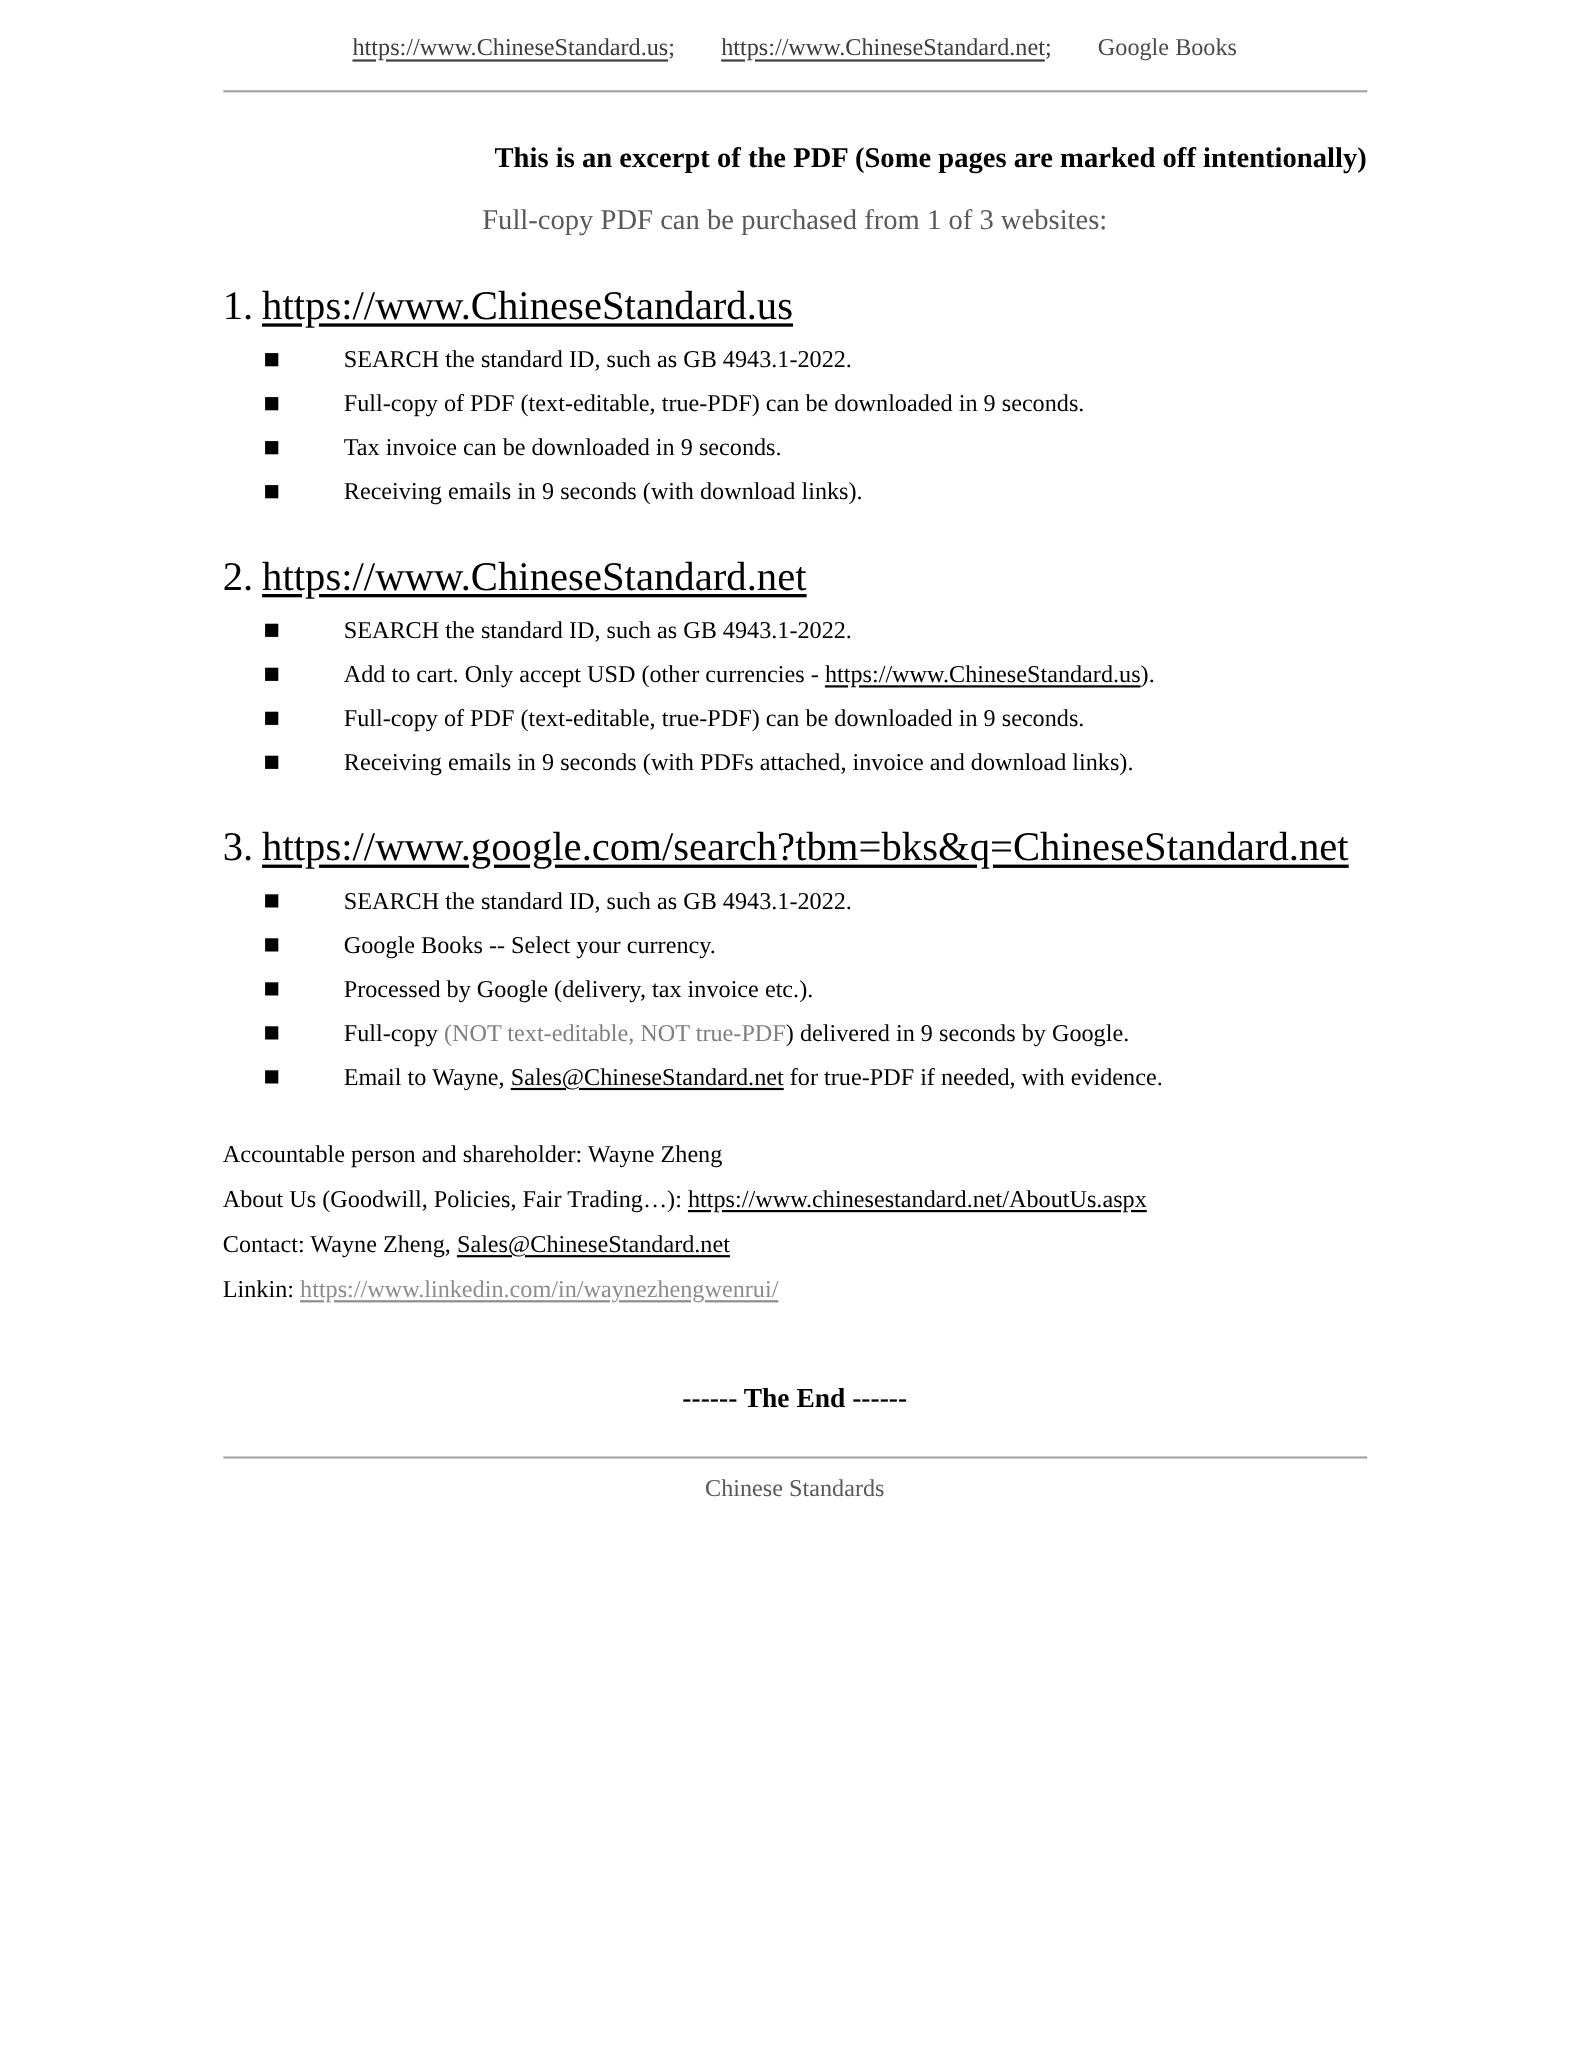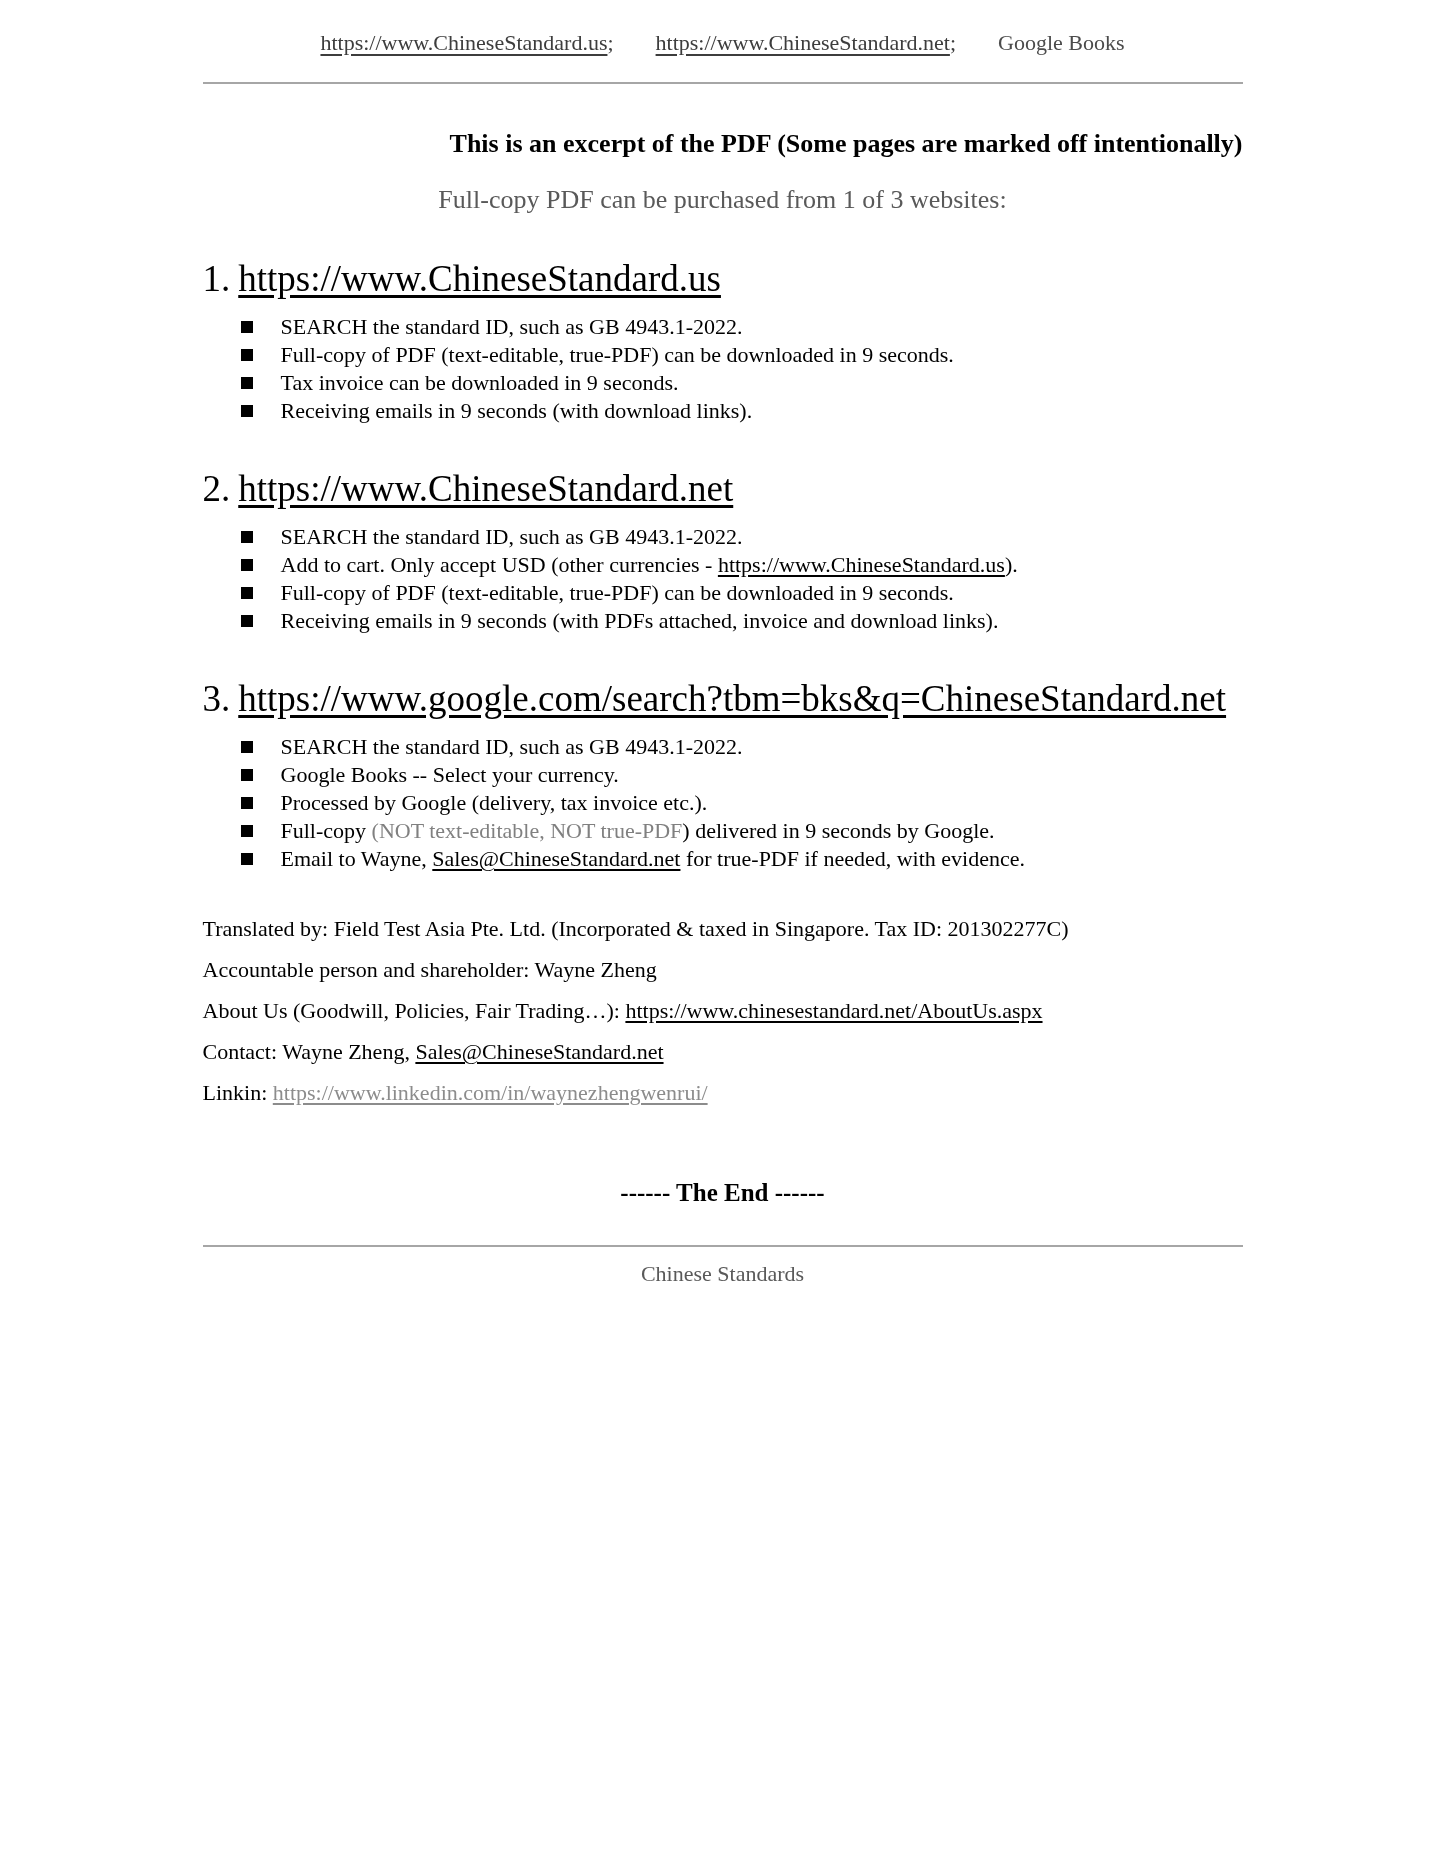--- a/index.html
+++ b/index.html
@@ -38,21 +38,21 @@
     font-size: 26px; color: #595959;
   }
 
   
   .sections { margin-top: 8px; }
   .sec { margin-top: 46px; }
   .sec-head { font-size: 37px; line-height: 36px; }
   .sec-num { margin-right: 8px; }
   .sec-url { text-decoration: underline; text-underline-offset: 4px; }
   .bullets { margin-top: 16px; }
-  .bullet { display: flex; align-items: flex-start; margin-top: 0; line-height: 28px; }
+  .bullet { display: flex; align-items: flex-start; margin-top: 12px; line-height: 28px; gap: 32px; }
   .sq {
     flex: 0 0 auto;
     width: 12px; height: 12px; background: #000;
     margin: 8px 28px 0 38px;
   }
   .bt { font-size: 22px; }
 
   
   .lnk { color: #000; text-decoration: underline; text-underline-offset: 3px; }
   .muted { color: #808080; }
@@ -156,21 +156,20 @@
           </div>
           <div class="bullet">
             <span class="sq"></span>
             <span class="bt"><span>Email to Wayne, </span><span class="lnk">Sales@ChineseStandard.net</span><span> for true-PDF if needed, with evidence.</span></span>
           </div>
         </div>
       </section>
     </div>
 
   <div class="contact">
-      <div class="cline"><span>Translated by: Field Test Asia Pte. Ltd. (Incorporated &amp; taxed in Singapore. Tax ID: 201302277C)</span></div>
       <div class="cline"><span>Accountable person and shareholder: Wayne Zheng</span></div>
       <div class="cline"><span>About Us (Goodwill, Policies, Fair Trading…): </span><span class="lnk">https://www.chinesestandard.net/AboutUs.aspx</span></div>
       <div class="cline"><span>Contact: Wayne Zheng, </span><span class="lnk">Sales@ChineseStandard.net</span></div>
       <div class="cline"><span>Linkin: </span><span class="muted-lnk">https://www.linkedin.com/in/waynezhengwenrui/</span></div>
     </div>
 
   <div class="end-marker">------ The End ------</div>
 
   <hr class="footer-rule">
   <div class="footer-text">Chinese Standards</div>

